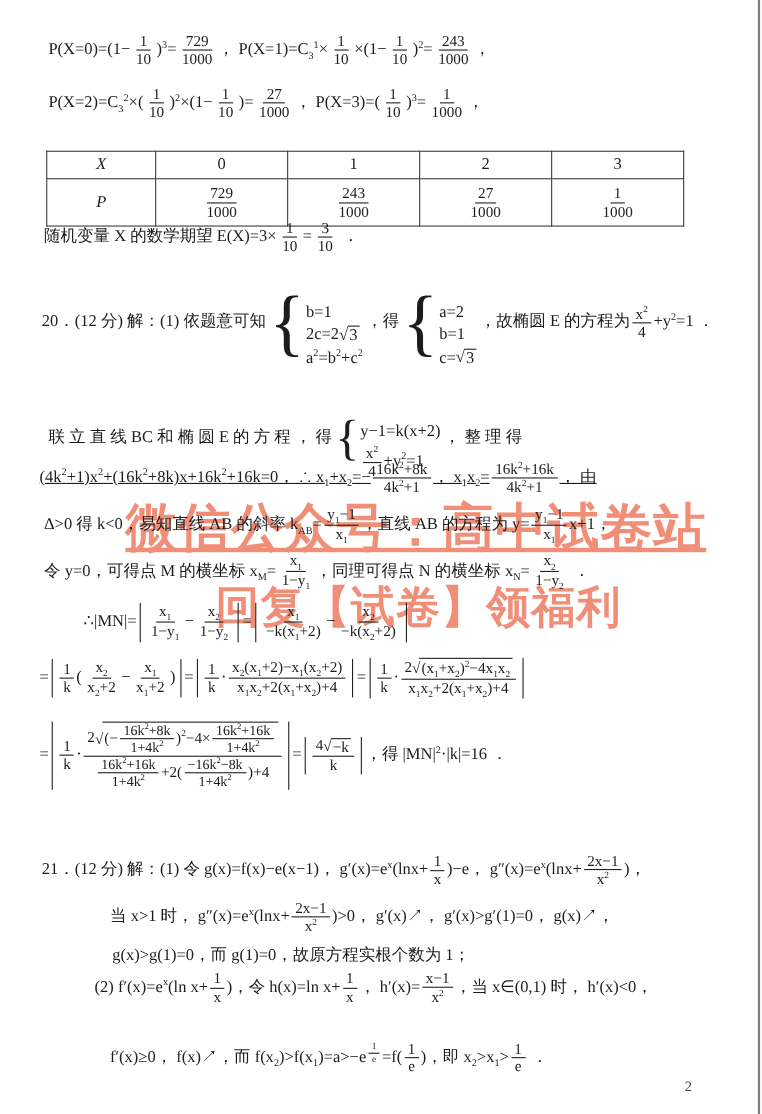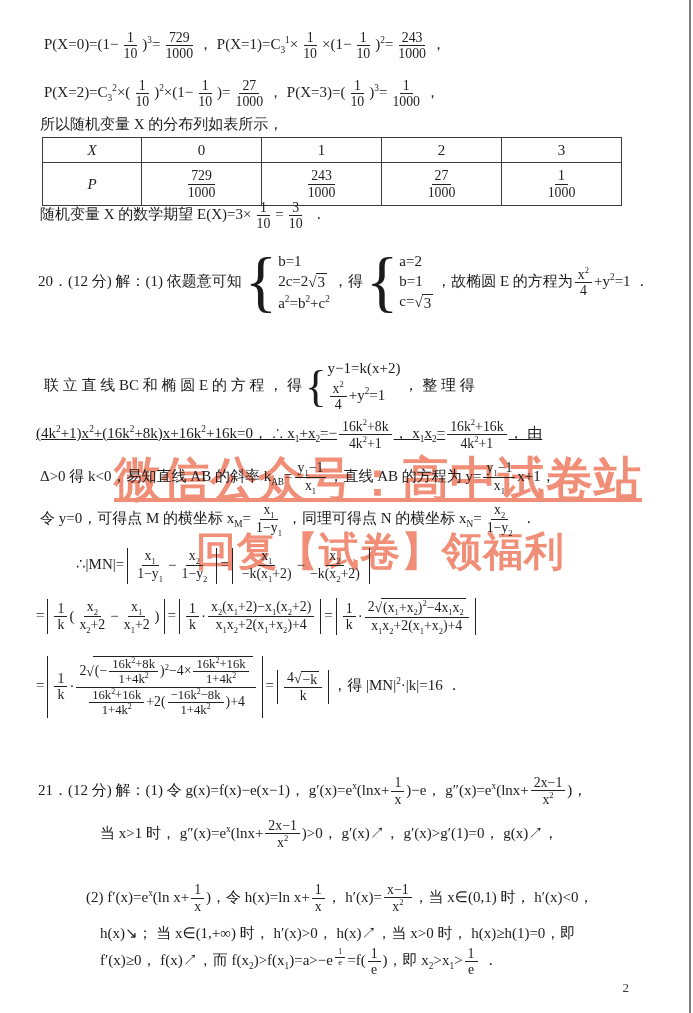--- a/index.html
+++ b/index.html
@@ -35,21 +35,21 @@
   .radb{border-top:1px solid #222;padding:0 2px;}
   
   .abs{
     display:inline-flex;align-items:center;vertical-align:middle;
     border-left:1.4px solid #222;border-right:1.4px solid #222;
     padding:0 4px;margin:0 3px;
   }
   
   .cases{display:inline-flex;align-items:center;vertical-align:middle;margin:0 3px;}
   .brace{line-height:.9;font-weight:400;margin-right:1px;}
-  .ccol{display:inline-flex;flex-direction:column;align-items:flex-start;row-gap:3px;text-align:left;}
+  .ccol{display:inline-flex;flex-direction:column;align-items:flex-start;row-gap:3px;text-align:left;margin-top:24px;}
   .crow{line-height:1.15;}
   
   .dist-table{
     position:absolute;left:42px;top:137px;width:580px;
     border-collapse:collapse;table-layout:fixed;
   }
   .dist-table td{
     border:1.4px solid #3c3c3c;text-align:center;vertical-align:middle;
     font-size:15px;padding:0;
   }
@@ -101,21 +101,20 @@
         </span>)=<span class="frac">
           <span class="num">27</span>
           <span class="den">1000</span>
         </span>，  P(X=3)=(<span class="frac">
           <span class="num">1</span>
           <span class="den">10</span>
         </span>)<sup>3</sup>=<span class="frac">
           <span class="num">1</span>
           <span class="den">1000</span>
         </span>，</div>
-    <div class="mline" style="left:40px;top:115px;">所以随机变量 X 的分布列如表所示，</div>
 
     <table class="dist-table">
       <tbody>
           <tr>
         <td class="lab">X</td>
         <td>0</td>
         <td>1</td>
         <td>2</td>
         <td>3</td>
       </tr>
@@ -277,31 +276,31 @@
           <span class="num">1</span>
           <span class="den">x</span>
         </span>)−e， g″(x)=e<sup>x</sup>(lnx+<span class="frac">
           <span class="num">2x−1</span>
           <span class="den">x<sup>2</sup></span>
         </span>)，</div>
     <div class="mline" style="left:100px;top:818px;">当 x&gt;1 时， g″(x)=e<sup>x</sup>(lnx+<span class="frac">
           <span class="num">2x−1</span>
           <span class="den">x<sup>2</sup></span>
         </span>)&gt;0， g′(x)↗， g′(x)&gt;g′(1)=0， g(x)↗，</div>
+    <div class="mline" style="left:102px;top:860px;">g(x)&gt;g(1)=0，而 g(1)=0，故原方程实根个数为 1；</div>
     <div class="mline" style="left:86px;top:882px;">(2) f′(x)=e<sup>x</sup>(ln x+<span class="frac">
           <span class="num">1</span>
           <span class="den">x</span>
         </span>)，令 h(x)=ln x+<span class="frac">
           <span class="num">1</span>
           <span class="den">x</span>
         </span>， h′(x)=<span class="frac">
           <span class="num">x−1</span>
           <span class="den">x<sup>2</sup></span>
         </span>，当 x∈(0,1) 时， h′(x)&lt;0，</div>
-    <div class="mline" style="left:100px;top:924px;">h(x)↘； 当 x∈(1,+∞) 时， h′(x)&gt;0， h(x)↗，当 x&gt;0 时， h(x)≥h(1)=0，即</div>
     <div class="mline" style="left:100px;top:946px;">f′(x)≥0， f(x)↗，而 f(x<sub>2</sub>)&gt;f(x<sub>1</sub>)=a&gt;−e<sup><span class="frac">
             <span class="num">1</span>
             <span class="den">e</span>
           </span></sup>=f(<span class="frac">
           <span class="num">1</span>
           <span class="den">e</span>
         </span>)，即 x<sub>2</sub>&gt;x<sub>1</sub>&gt;<span class="frac">
           <span class="num">1</span>
           <span class="den">e</span>
         </span> ．</div>

